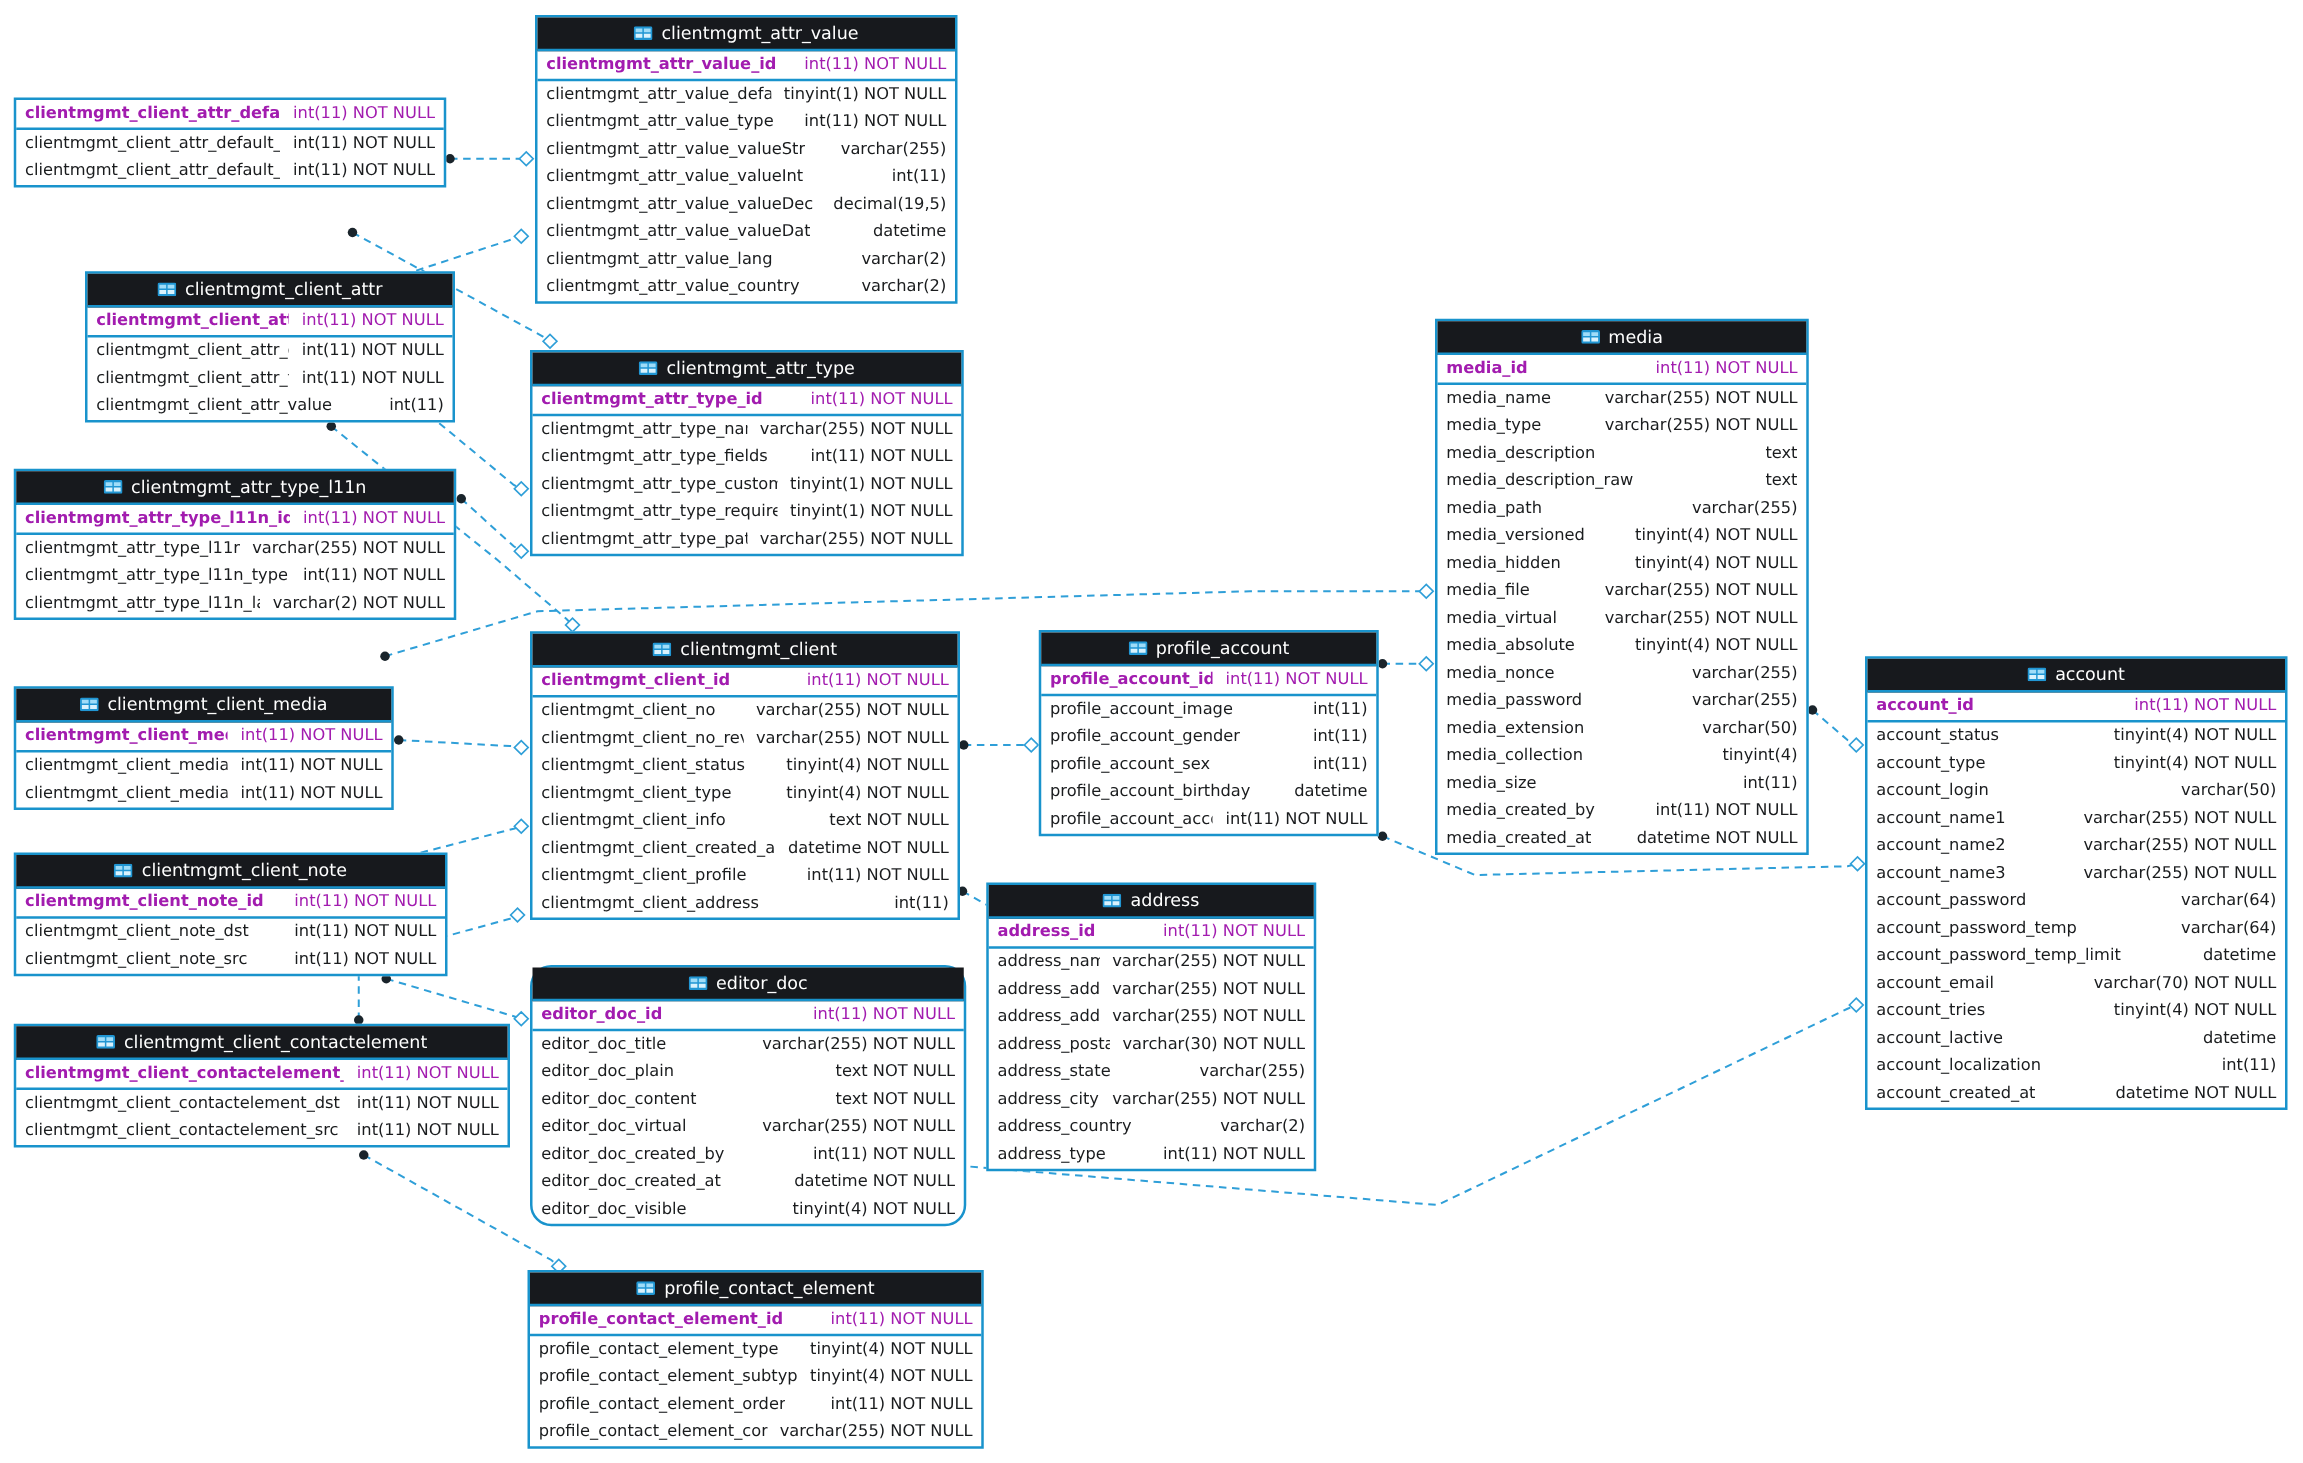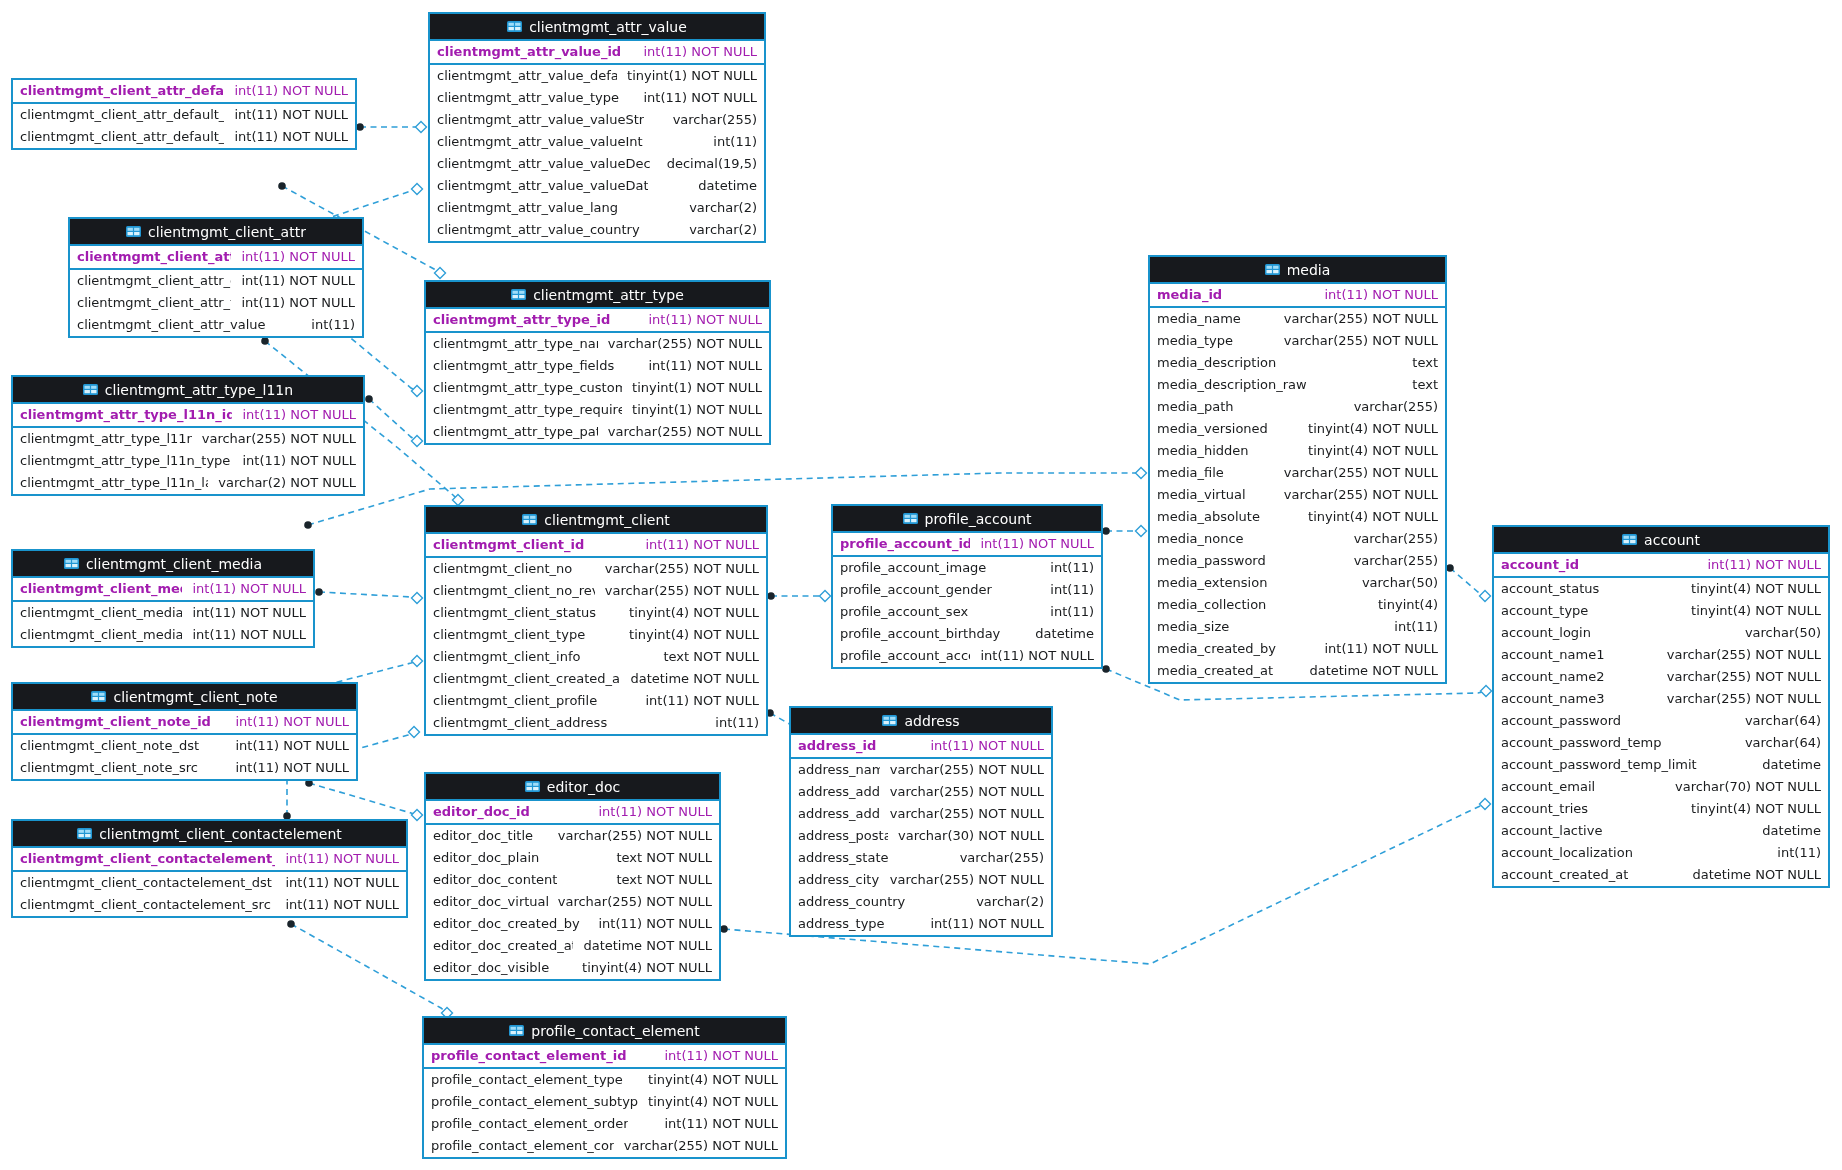--- a/index.html
+++ b/index.html
@@ -400,21 +400,21 @@
       </div>
       <div class="tbl-row">
         <span class="c-name">clientmgmt_client_profile</span>
         <span class="c-type">int(11) NOT NULL</span>
       </div>
       <div class="tbl-row">
         <span class="c-name">clientmgmt_client_address</span>
         <span class="c-type">int(11)</span>
       </div>
     </div>
-    <div class="db-table" style="left: 424px; top: 772px; width: 297px;">
+    <div class="db-table" style="left: 424px; top: 772px; width: 349px; border-radius: 17px;">
       <div class="tbl-hdr">
         <span class="tbl-icon">
           <svg width="15" height="11" viewBox="0 0 15 11" aria-hidden="true">
      <rect width="15" height="11" rx="1.5" fill="#2196d3"></rect>
      <rect x="1.5" y="1.8" width="5.4" height="3" fill="#9fdcf8"></rect>
      <rect x="8.1" y="1.8" width="5.4" height="3" fill="#9fdcf8"></rect>
      <rect x="1.5" y="6" width="5.4" height="3.2" fill="#d9f2fd"></rect>
      <rect x="8.1" y="6" width="5.4" height="3.2" fill="#d9f2fd"></rect>
    </svg>
         </span>

